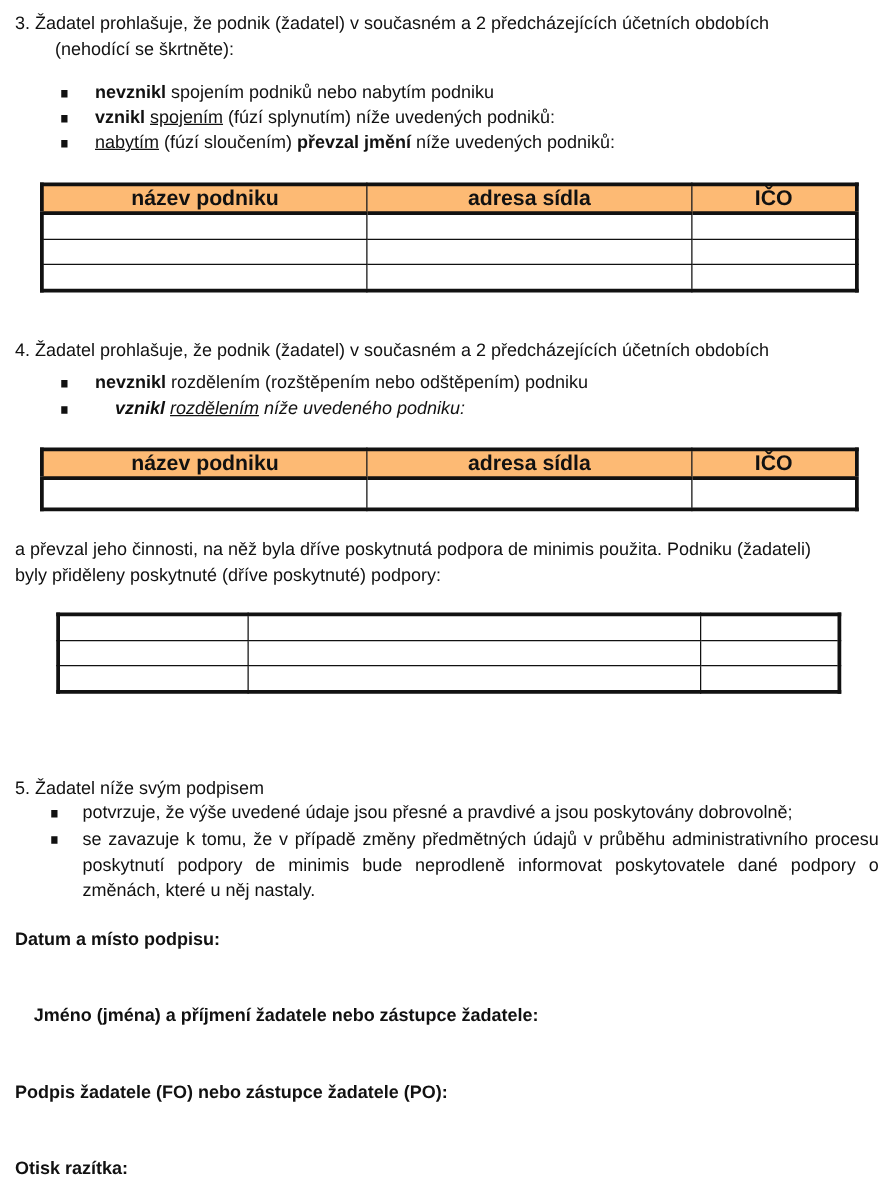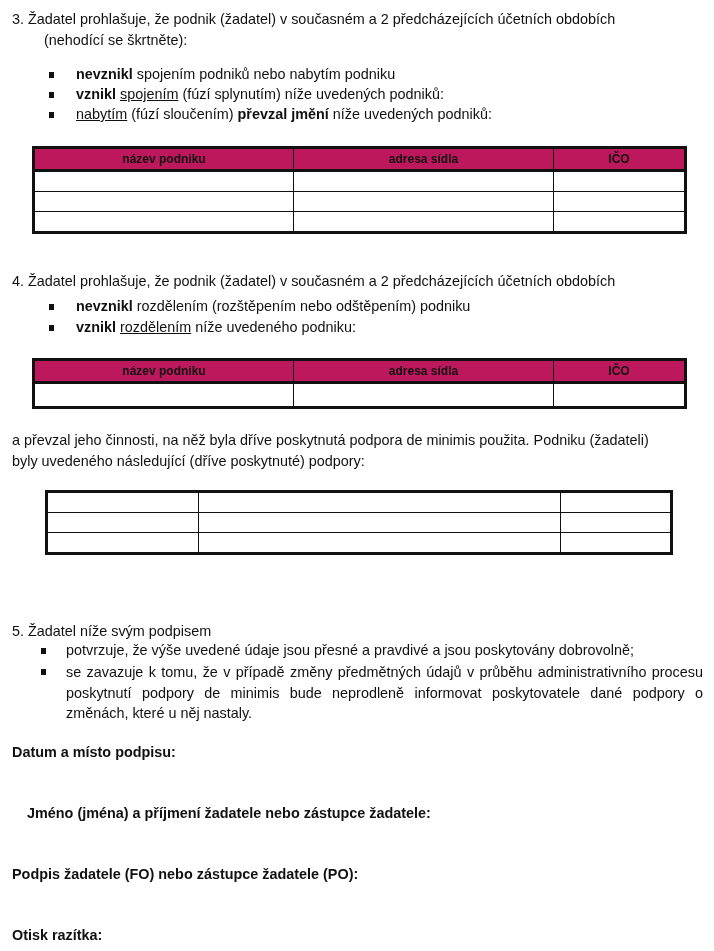--- a/index.html
+++ b/index.html
@@ -9,21 +9,21 @@
   }
   .abs { position: absolute; white-space: nowrap; line-height: 18px; }
   .b { font-weight: bold; }
   .u { text-decoration: underline; }
   .bullet { position: absolute; width: 5px; height: 6px; background: #111; }
   table.grid {
     position: absolute; border-collapse: collapse; table-layout: fixed;
     border: 3px solid #111;
   }
   table.grid th {
-    background: #be185d; font-weight: bold; font-size: 12px; text-align: center;
+    background: #fdba74; font-weight: bold; font-size: 17px; text-align: center;
     height: 20px; padding: 0; border-right: 1.5px solid #111; border-bottom: 3px solid #111;
   }
   table.grid td {
     height: 19px; padding: 0; border-right: 1.5px solid #111; border-bottom: 1.5px solid #111;
   }
   table.grid tr > *:last-child { border-right: none; }
   table.grid tr:last-child td { border-bottom: none; }
   .just { white-space: normal; text-align: justify; text-align-last: left; }
 </style>
 </head>
@@ -70,21 +70,21 @@
   </tr>
 </tbody>
   </table>
 
 <div class="abs" style="left:12px; top:272px;">4. Žadatel prohlašuje, že podnik (žadatel) v současném a 2 předcházejících účetních obdobích</div>
 
 <div class="bullet" style="left:49px; top:304px;"></div>
 <div class="abs" style="left:76px; top:297px;"><span class="b">nevznikl</span><span> rozdělením (rozštěpením nebo odštěpením) podniku</span></div>
 
 <div class="bullet" style="left:49px; top:325px;"></div>
-<div class="abs" style="left:76px; top:318px;"><span class="b">vznikl</span> <span class="u">rozdělením</span><span> níže uvedeného podniku:</span></div>
+<div class="abs" style="left:92px; top:318px;font-style:italic;"><span class="b">vznikl</span> <span class="u">rozdělením</span><span> níže uvedeného podniku:</span></div>
 
 <table class="grid" style="left:32px; top:358px; width:652px;">
   <colgroup>
       <col style="width:260px">
       <col style="width:260px">
       <col style="width:132px">
     </colgroup>
   <tbody>
       <tr>
     <th>název podniku</th>
@@ -93,21 +93,21 @@
   </tr>
   <tr>
     <td style="height:22px"></td>
     <td style="height:22px"></td>
     <td style="height:22px"></td>
   </tr>
 </tbody>
   </table>
 
 <div class="abs" style="left:12px; top:431px;text-align:right;">a převzal jeho činnosti, na něž byla dříve poskytnutá podpora de minimis použita. Podniku (žadateli)</div>
-<div class="abs" style="left:12px; top:452px;">byly uvedeného následující (dříve poskytnuté) podpory:</div>
+<div class="abs" style="left:12px; top:452px;">byly přiděleny poskytnuté (dříve poskytnuté) podpory:</div>
 
 <table class="grid" style="left:45px; top:490px; width:625px;">
   <colgroup>
       <col style="width:152px">
       <col style="width:362px">
       <col style="width:111px">
     </colgroup>
   <tbody>
   <tr>
     <td></td>

